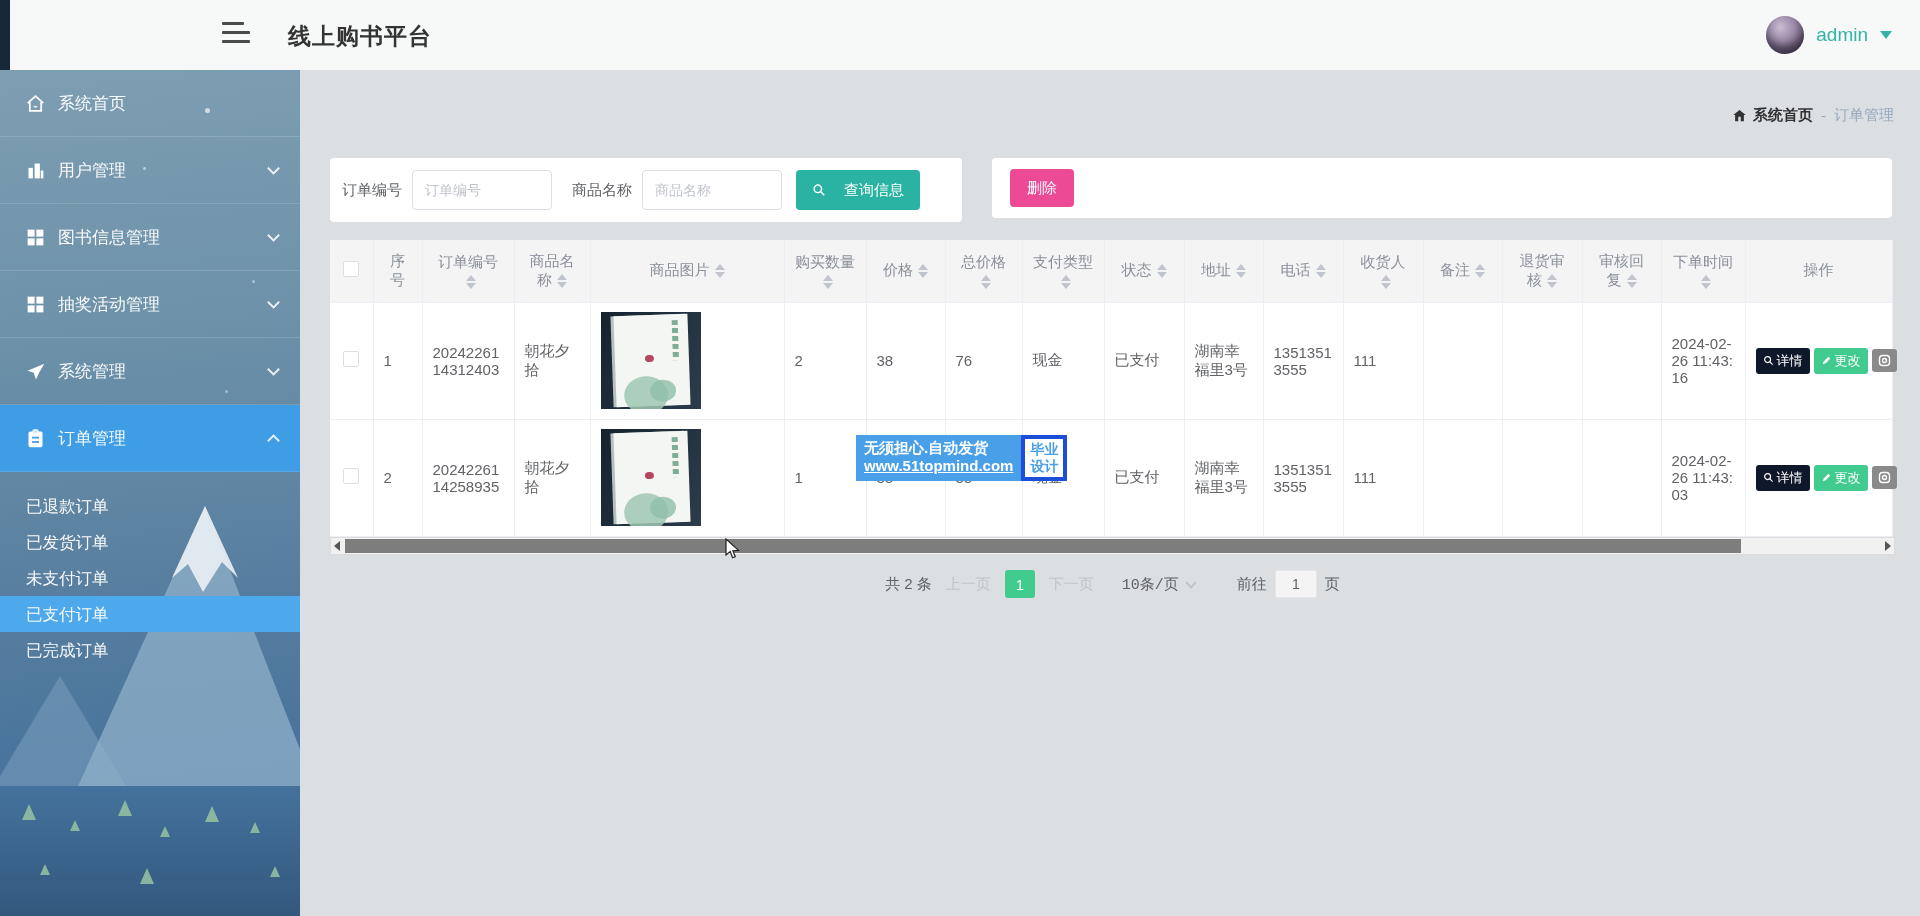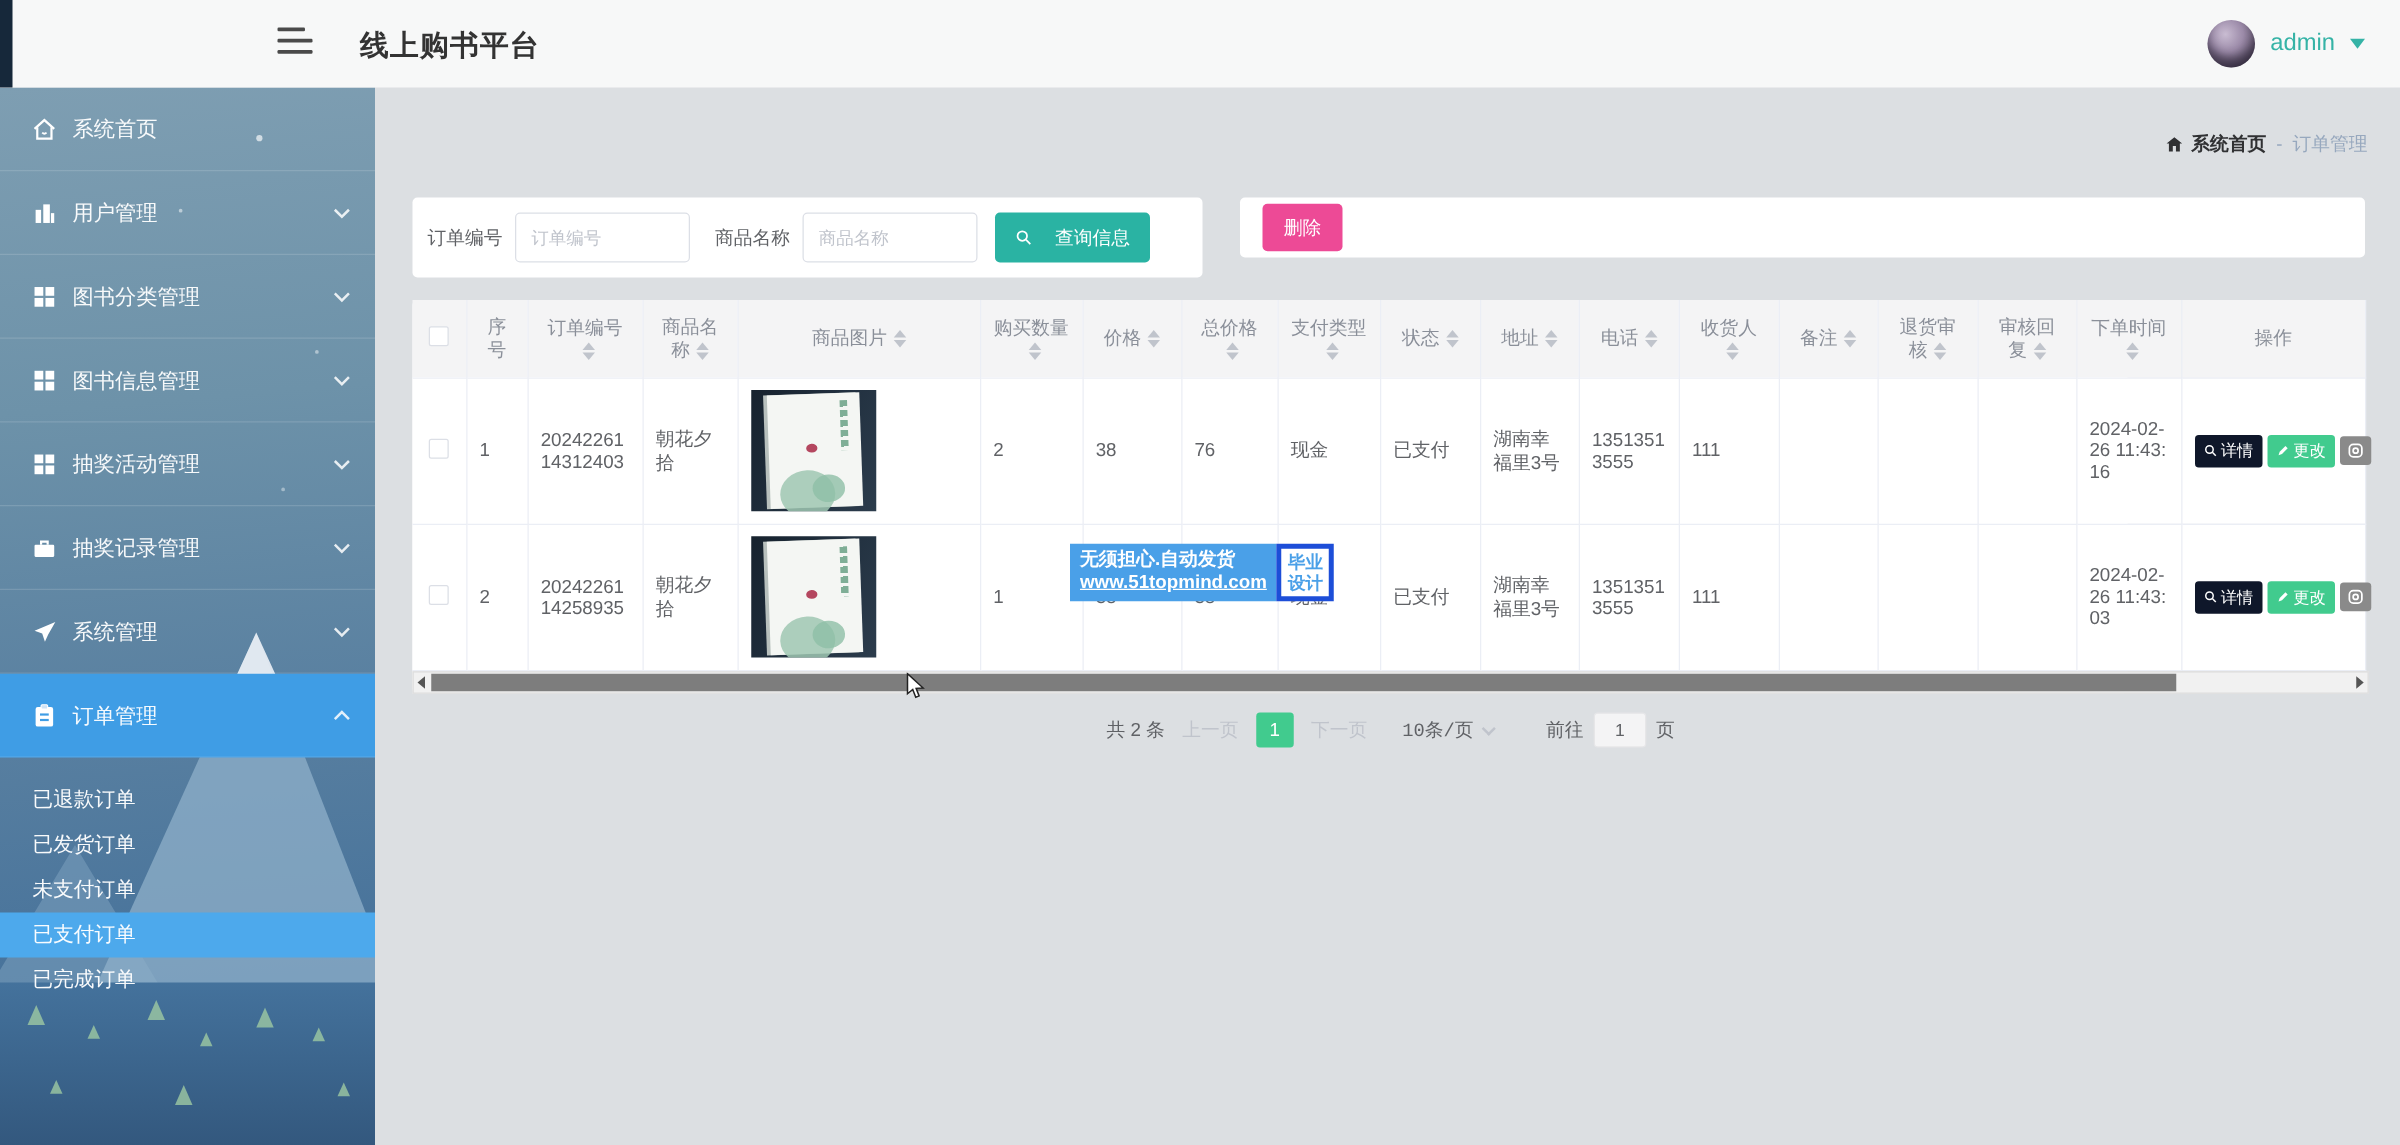--- a/index.html
+++ b/index.html
@@ -45,21 +45,21 @@
 
   
   .main { position:absolute; left:300px; top:70px; width:1620px; height:846px; }
   .breadcrumb { position:absolute; top:36px; right:26px; display:flex; align-items:center; gap:6px; font-size:15px; }
   .breadcrumb .bc-home { font-weight:bold; color:#303133; }
   .breadcrumb .bc-sep { color:#97a8be; margin:0 2px; }
   .breadcrumb .bc-cur { color:#97a8be; }
 
   .panel { position:absolute; background:#fff; border-radius:4px; }
   .search-panel { left:30px; top:88px; width:632px; height:64px; display:flex; align-items:center; padding:0 12px; gap:10px; }
-  .delete-panel { left:692px; top:88px; width:900px; height:48px; display:flex; align-items:center; padding:0 18px; }
+  .delete-panel { left:692px; top:88px; width:900px; height:60px; display:flex; align-items:center; padding:0 18px; }
   .fld-label { font-size:15px; color:#606266; white-space:nowrap; }
   .inp { width:140px; height:40px; border:1px solid #dcdfe6; border-radius:4px; padding:0 12px; font-size:14px; color:#606266; background:#fff; font-family:inherit; }
   .inp::placeholder { color:#c0c4cc; }
   .btn { display:inline-flex; align-items:center; justify-content:center; gap:18px; border:none; border-radius:4px;
          color:#fff; font-size:15px; cursor:pointer; font-family:inherit; }
   .btn-search { background:#2ab3a3; height:40px; padding:0 16px; margin-left:4px; }
   .btn-delete { background:#ed4a96; height:38px; padding:0 17px; }
 
   
   .table-panel { left:30px; top:170px; width:1372px; }
@@ -170,49 +170,31 @@
       <span class="mi-label">用户管理</span>
       <span class="chev"></span>
     </div>
     <div class="menu-item">
       <svg class="mi-icon" viewBox="0 0 24 24">
           <rect x="3" y="3" width="8" height="8" fill="#fff"></rect>
           <rect x="13" y="3" width="8" height="8" fill="#fff"></rect>
           <rect x="3" y="13" width="8" height="8" fill="#fff"></rect>
           <rect x="13" y="13" width="8" height="8" fill="#fff"></rect>
         </svg>
-      <span class="mi-label">图书分类管理</span>
+      <span class="mi-label">图书信息管理</span>
       <span class="chev"></span>
     </div>
     <div class="menu-item">
       <svg class="mi-icon" viewBox="0 0 24 24">
           <rect x="3" y="3" width="8" height="8" fill="#fff"></rect>
           <rect x="13" y="3" width="8" height="8" fill="#fff"></rect>
           <rect x="3" y="13" width="8" height="8" fill="#fff"></rect>
           <rect x="13" y="13" width="8" height="8" fill="#fff"></rect>
         </svg>
-      <span class="mi-label">图书信息管理</span>
-      <span class="chev"></span>
-    </div>
-    <div class="menu-item">
-      <svg class="mi-icon" viewBox="0 0 24 24">
-          <rect x="3" y="3" width="8" height="8" fill="#fff"></rect>
-          <rect x="13" y="3" width="8" height="8" fill="#fff"></rect>
-          <rect x="3" y="13" width="8" height="8" fill="#fff"></rect>
-          <rect x="13" y="13" width="8" height="8" fill="#fff"></rect>
-        </svg>
       <span class="mi-label">抽奖活动管理</span>
-      <span class="chev"></span>
-    </div>
-    <div class="menu-item">
-      <svg class="mi-icon" viewBox="0 0 24 24">
-          <rect x="3" y="9" width="18" height="11" rx="1" fill="#fff"></rect>
-          <path d="M9 9 V6 H15 V9" fill="none" stroke="#fff" stroke-width="2"></path>
-        </svg>
-      <span class="mi-label">抽奖记录管理</span>
       <span class="chev"></span>
     </div>
     <div class="menu-item">
       <svg class="mi-icon" viewBox="0 0 24 24">
           <path d="M22 3 L3 11 L10 13.5 L12.5 21 L15.5 14.5 Z" fill="#fff"></path>
         </svg>
       <span class="mi-label">系统管理</span>
       <span class="chev"></span>
     </div>
     <div class="menu-item active">

